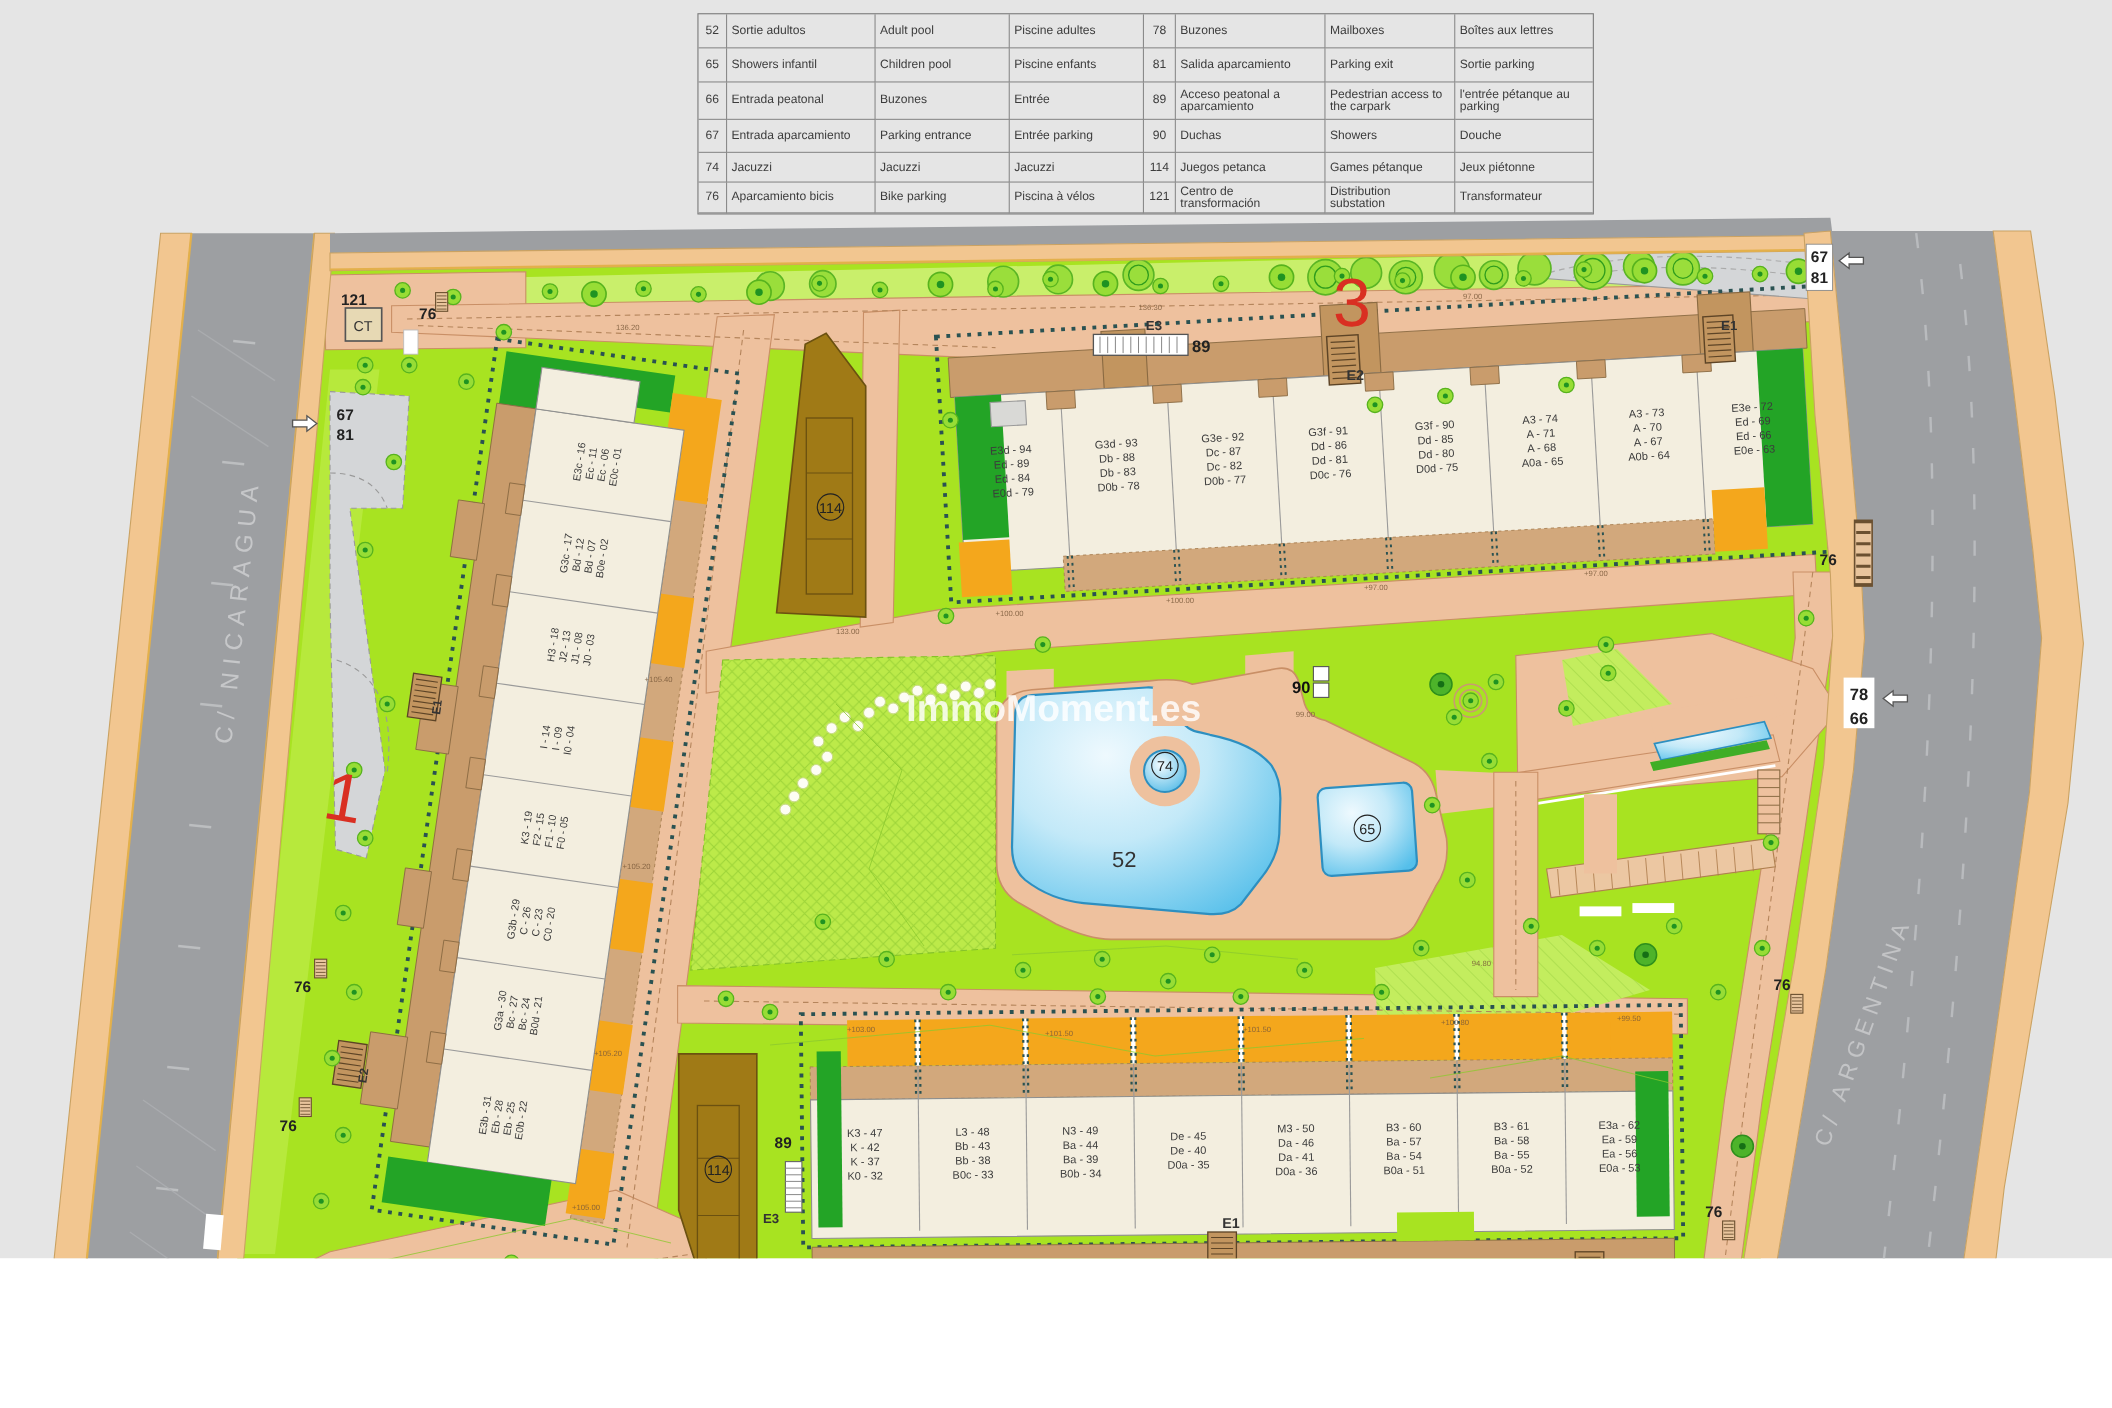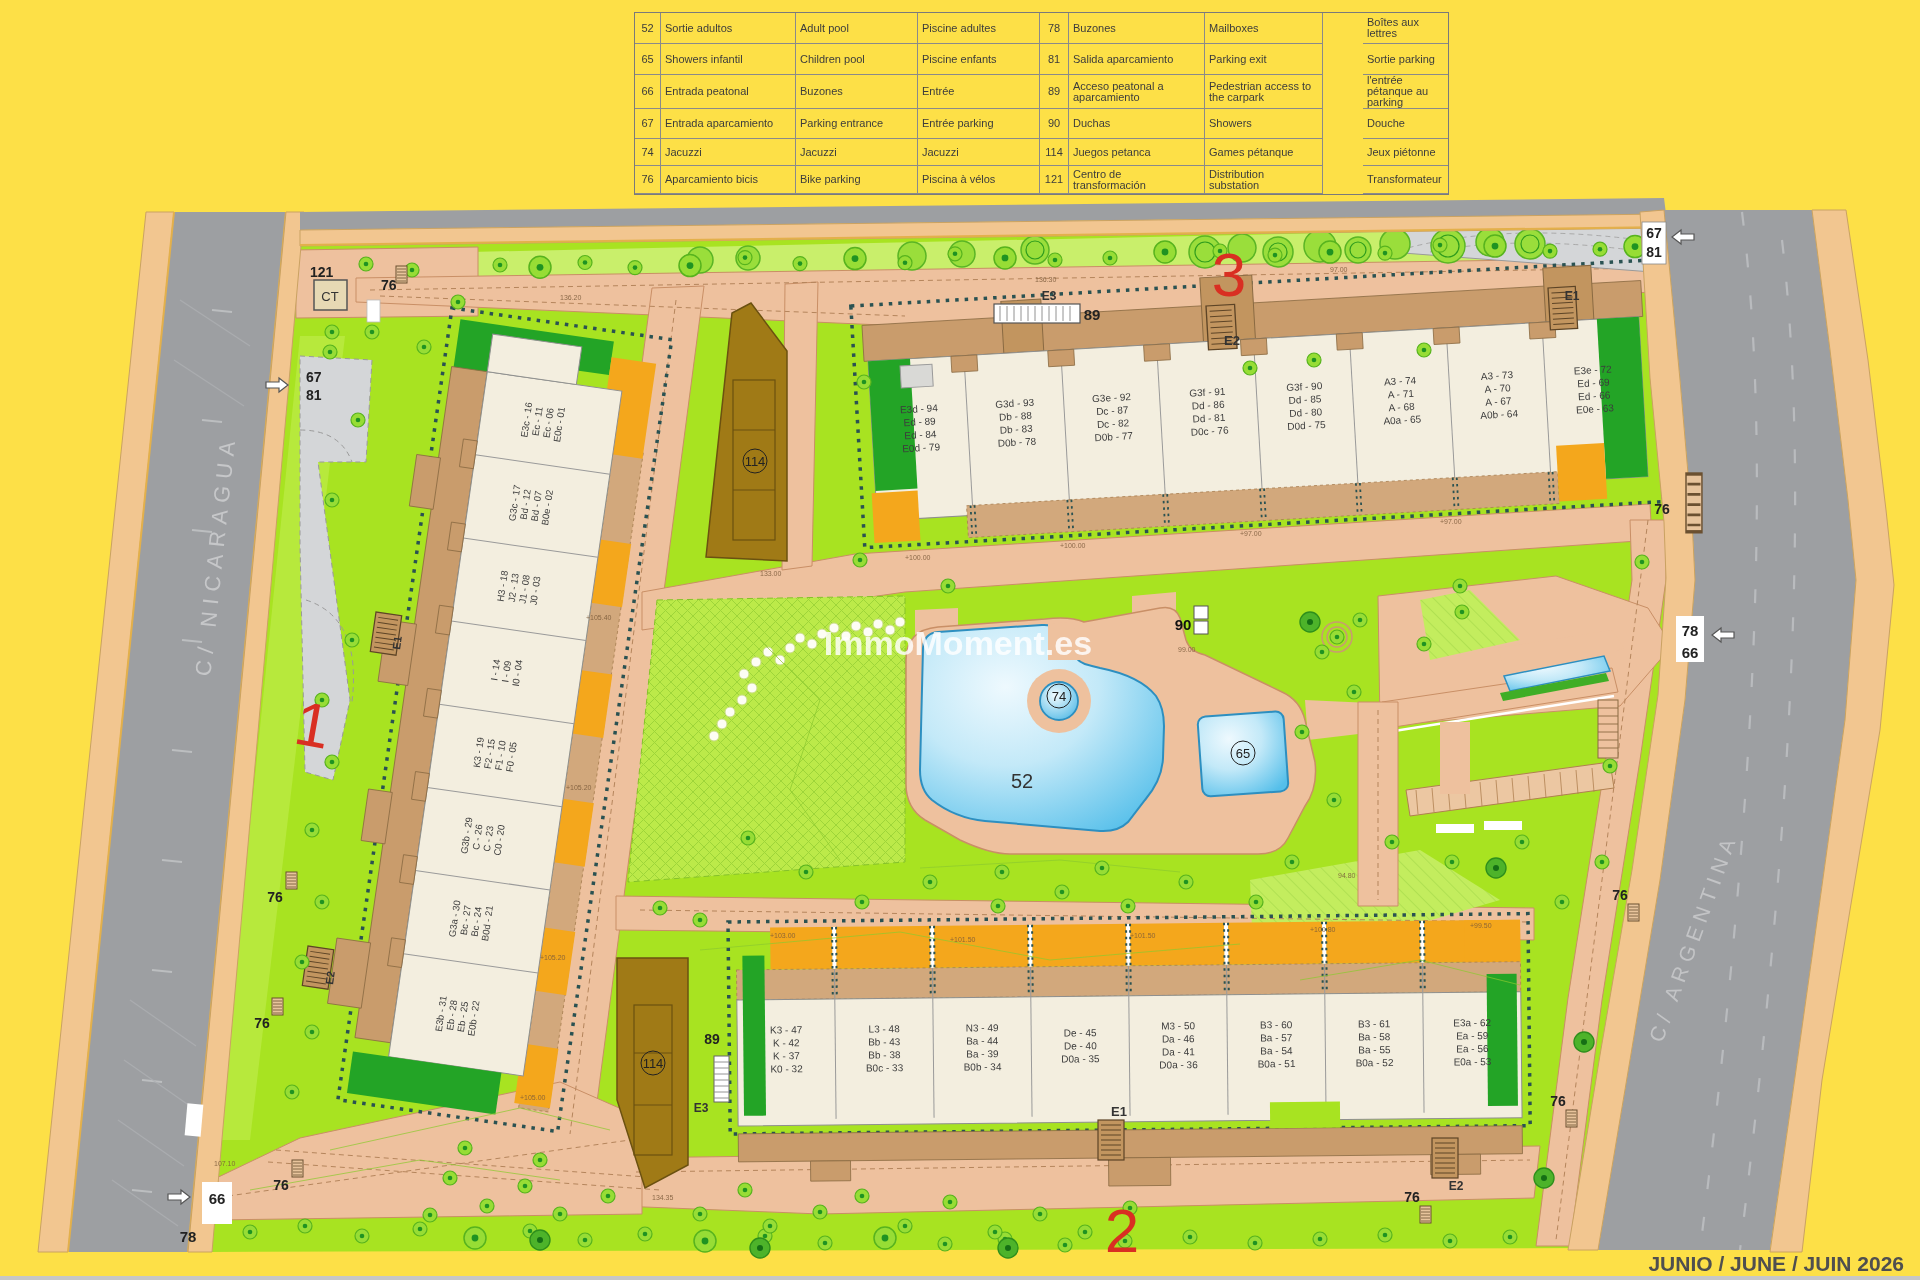--- a/index.html
+++ b/index.html
@@ -1,27 +1,27 @@
 <!DOCTYPE html>
 <html><head>
 <meta charset="utf-8">
 <style>
   html,body{margin:0;padding:0;background:#fff;}
-  #page{position:relative;width:1920px;height:1280px;overflow:hidden;background:#fde047;
+  #page{position:relative;width:1920px;height:1144px;overflow:hidden;background:#e5e5e5;
         font-family:"Liberation Sans",sans-serif;}
   svg text{font-family:"Liberation Sans",sans-serif;}
   #legend{position:absolute;left:634px;top:12px;width:813px;height:181px;
     border:1px solid #7a7a7a;display:grid;
     grid-template-columns:26px 135px 122px 122px 29px 136px 118px 125px;
     grid-template-rows:31px 31px 34px 30px 27px 28px;
     font-size:11px;color:#3c3c3c;}
   #legend div{border-right:1px solid #8a8a8a;border-bottom:1px solid #8a8a8a;
     display:flex;align-items:center;padding:1px 4px;line-height:11px;}
   #legend div.n{justify-content:center;padding:0;}
-  #legend div:nth-child(8n){border-right:none;margin-left:40px;}
+  #legend div:nth-child(8n){border-right:none;}
 </style>
 </head>
 <body>
 <div id="page">
 
 <div id="legend">
   <div class="n">52</div>
       <div>Sortie adultos</div>
       <div>Adult pool</div>
       <div>Piscine adultes</div>

